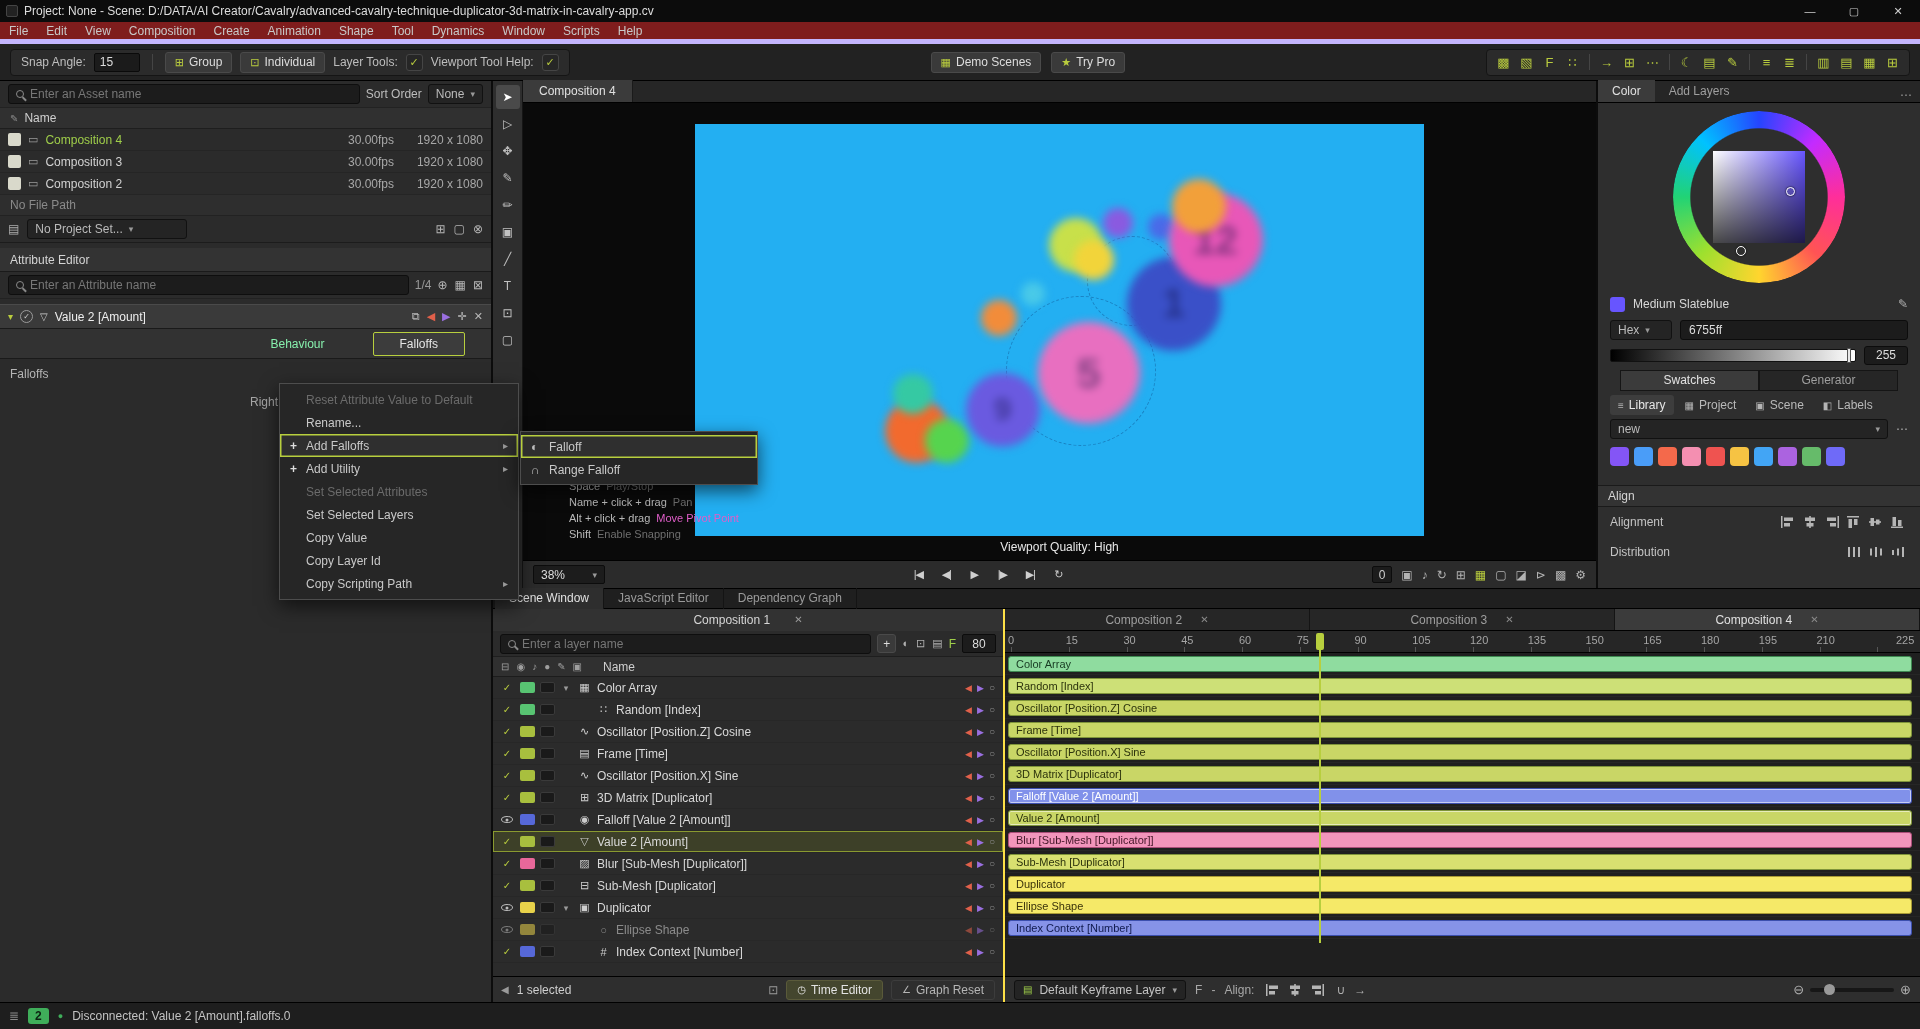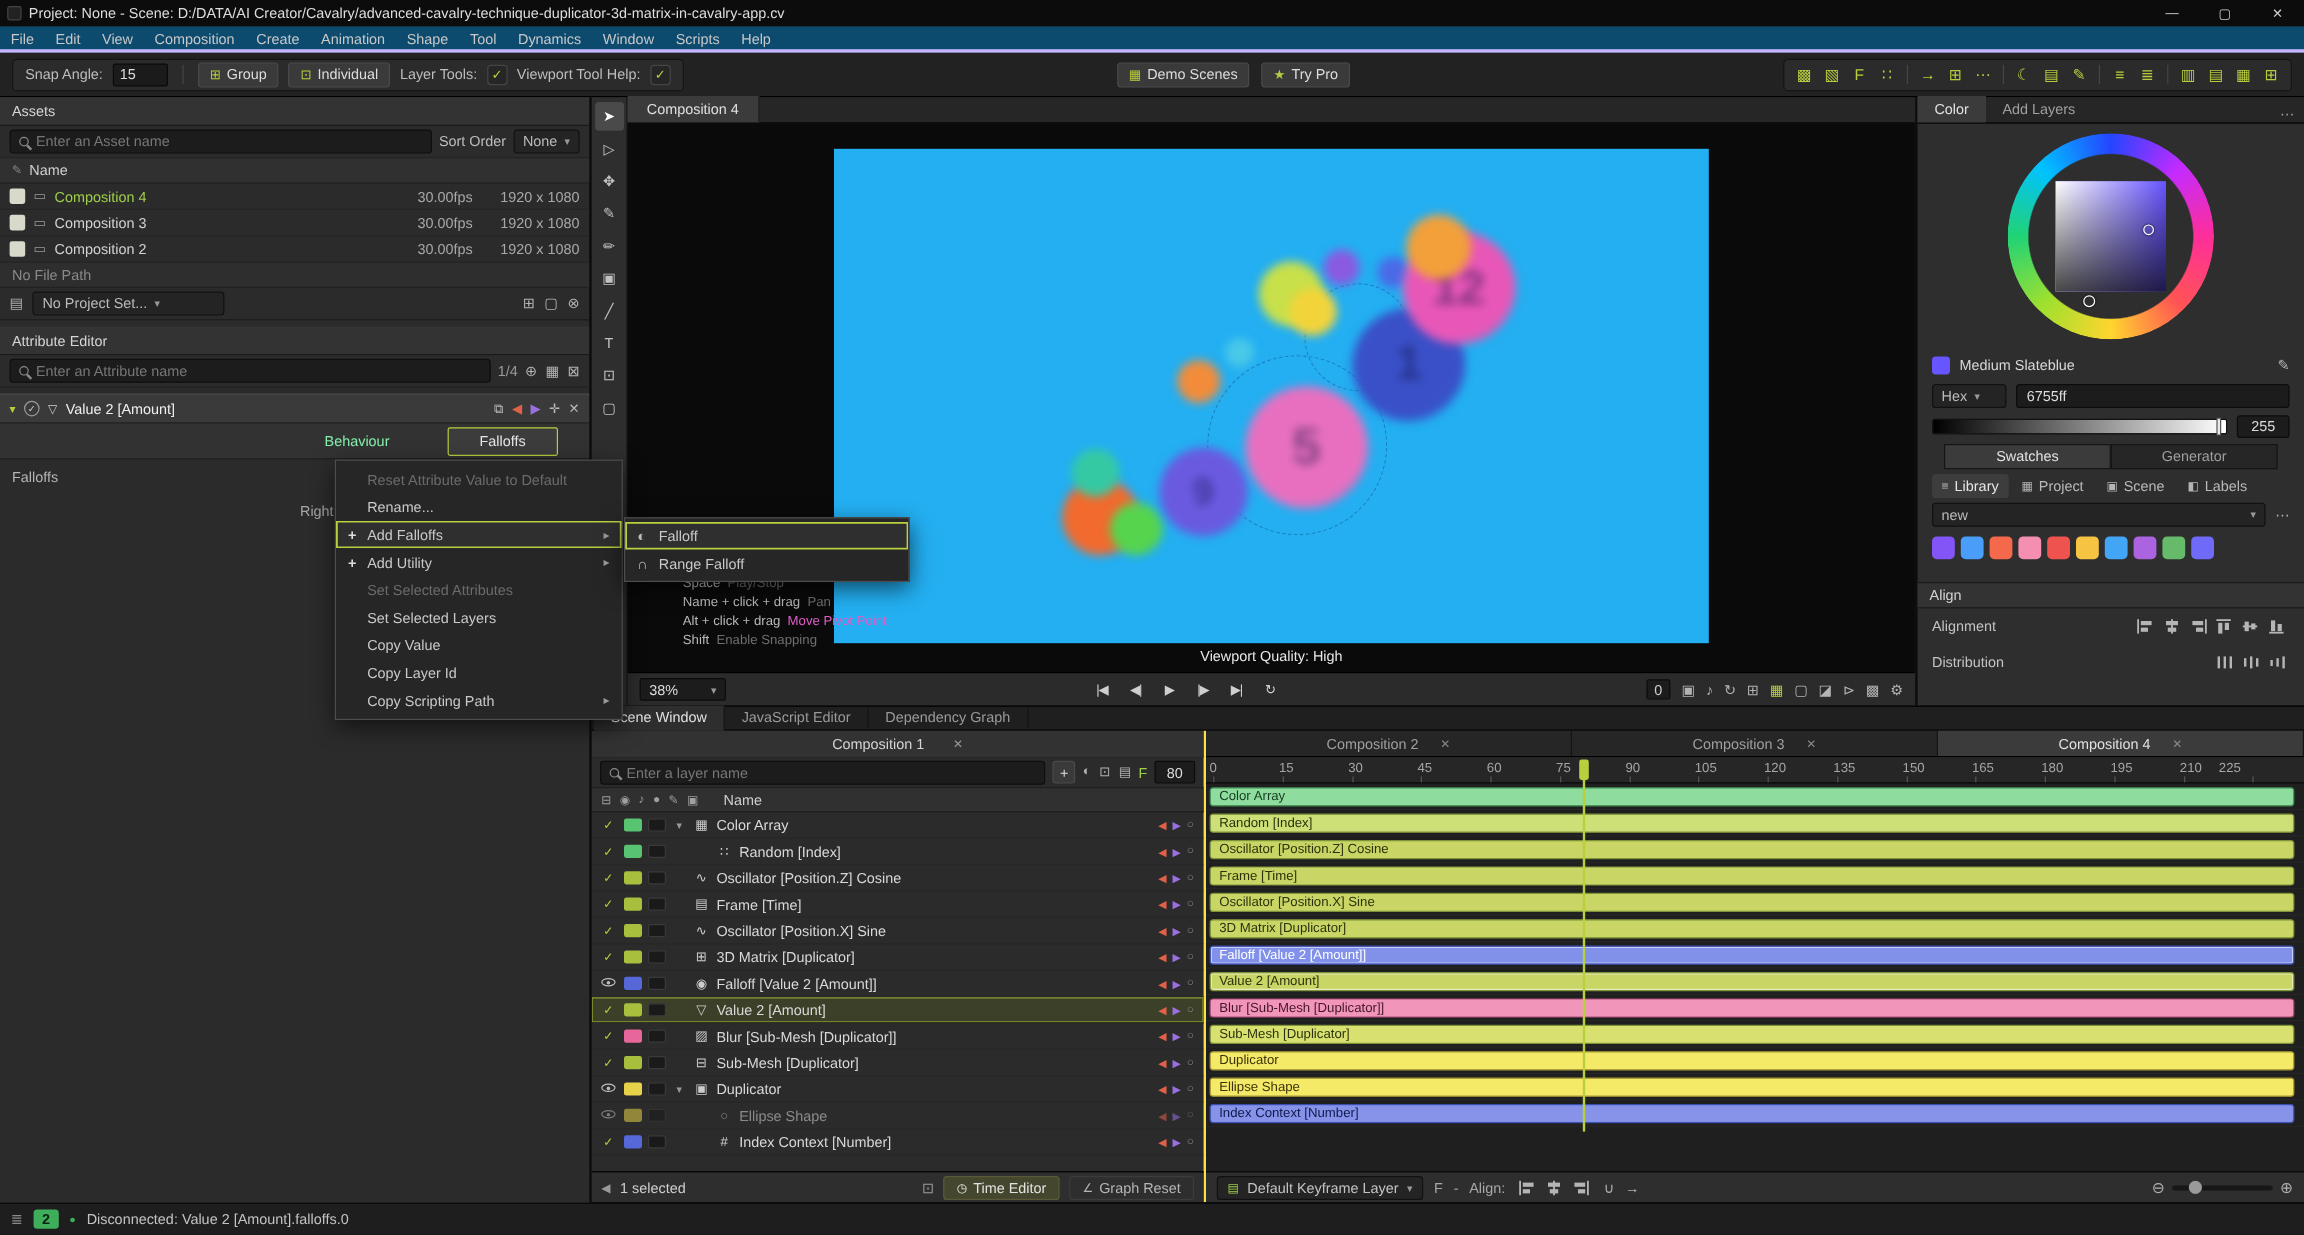--- a/index.html
+++ b/index.html
@@ -7,21 +7,21 @@
 body{font-family:"Liberation Sans",sans-serif;font-size:12px;color:#c8c8c8;background:#111}
 .app{width:1920px;height:1029px;display:flex;flex-direction:column;background:#1a1a1a}
 
 
 .titlebar{height:22px;background:#0c0c0c;display:flex;align-items:center;padding-left:6px;font-size:12px;color:#ddd;flex:none}
 .app-logo{width:12px;height:12px;background:#222;border:1px solid #444;border-radius:2px;margin-right:6px}
 .titlebar .title{flex:1;white-space:nowrap;overflow:hidden}
 .win-btn{width:44px;height:22px;display:flex;align-items:center;justify-content:center;color:#cfcfcf;font-size:11px}
 
 
-.menubar{height:22px;background:#0c4a6e;display:flex;align-items:flex-start;border-bottom:3px solid #c4b5fd;flex:none}
+.menubar{height:22px;background:#7f1d1d;display:flex;align-items:center;border-bottom:5px solid #c4b5fd;flex:none}
 .menu-item{padding:0 9px;color:#c8c8c8;height:22px;line-height:22px}
 
 
 .toolbar{height:37px;background:#222;border-bottom:1px solid #000;display:flex;align-items:center;padding:0 10px;gap:10px;flex:none}
 .tb-cluster{display:flex;align-items:center;gap:8px;background:#2b2b2b;border:1px solid #151515;border-radius:4px;padding:3px 10px;height:27px}
 .tb-label{color:#bdbdbd;white-space:nowrap}
 .tb-input{width:46px;height:19px;background:#1b1b1b;border:1px solid #0a0a0a;border-radius:2px;color:#ddd;padding:0 5px;font-size:12px}
 .tb-btn{display:flex;align-items:center;gap:5px;background:#3a3a3a;border:1px solid #4a4a4a;border-radius:3px;padding:2px 9px;color:#ddd;height:21px;white-space:nowrap}
 .tb-btn .g{color:#b9cc3e;font-size:11px}
 .checkbox{width:17px;height:17px;background:#262626;border:1px solid #454545;border-radius:3px;display:flex;align-items:center;justify-content:center;color:#b9cc3e;font-size:11px}
@@ -299,23 +299,20 @@
         <div class="tb-icon">▥</div>
         <div class="tb-icon">▤</div>
         <div class="tb-icon">▦</div>
         <div class="tb-icon">⊞</div>
       </div>
   </div>
 
   <div class="content">
 
     <div class="left-col">
-      <div class="panel-header">
-          <span>Assets</span>
-        </div>
       <div class="srow">
         <div class="search-box">
           <span class="mag"></span>
           <input placeholder="Enter an Asset name" style="">
         </div>
         <span class="tb-label">Sort Order</span>
         <div class="mini-select">
             <span>None</span>
             <span class="caret">▾</span>
           </div>
@@ -878,21 +875,21 @@
                 <div class="tick" style="left: 583.5px;">150</div>
                 <div class="tickline" style="left: 583.5px;"></div>
                 <div class="tick" style="left: 641.25px;">165</div>
                 <div class="tickline" style="left: 641.25px;"></div>
                 <div class="tick" style="left: 699px;">180</div>
                 <div class="tickline" style="left: 699px;"></div>
                 <div class="tick" style="left: 756.75px;">195</div>
                 <div class="tickline" style="left: 756.75px;"></div>
                 <div class="tick" style="left: 814.5px;">210</div>
                 <div class="tickline" style="left: 814.5px;"></div>
-                <div class="tick" style="left: 847px;">225</div>
+                <div class="tick" style="left: 894px;">225</div>
                 <div class="tickline" style="left: 872.25px;"></div>
                 <div class="tick" style="left: 930px;">240</div>
                 <div class="tickline" style="left: 930px;"></div>
               </div>
             <div class="tracks" id="tracks">
                 <div class="trow">
                   <div class="tbar" style="background: rgb(143, 220, 159); border: 1px solid rgb(63, 138, 82); color: rgb(23, 58, 34);">Color Array</div>
                 </div>
                 <div class="trow">
                   <div class="tbar" style="background: rgb(205, 224, 119); border: 1px solid rgb(127, 148, 58); color: rgb(44, 51, 12);">Random [Index]</div>

